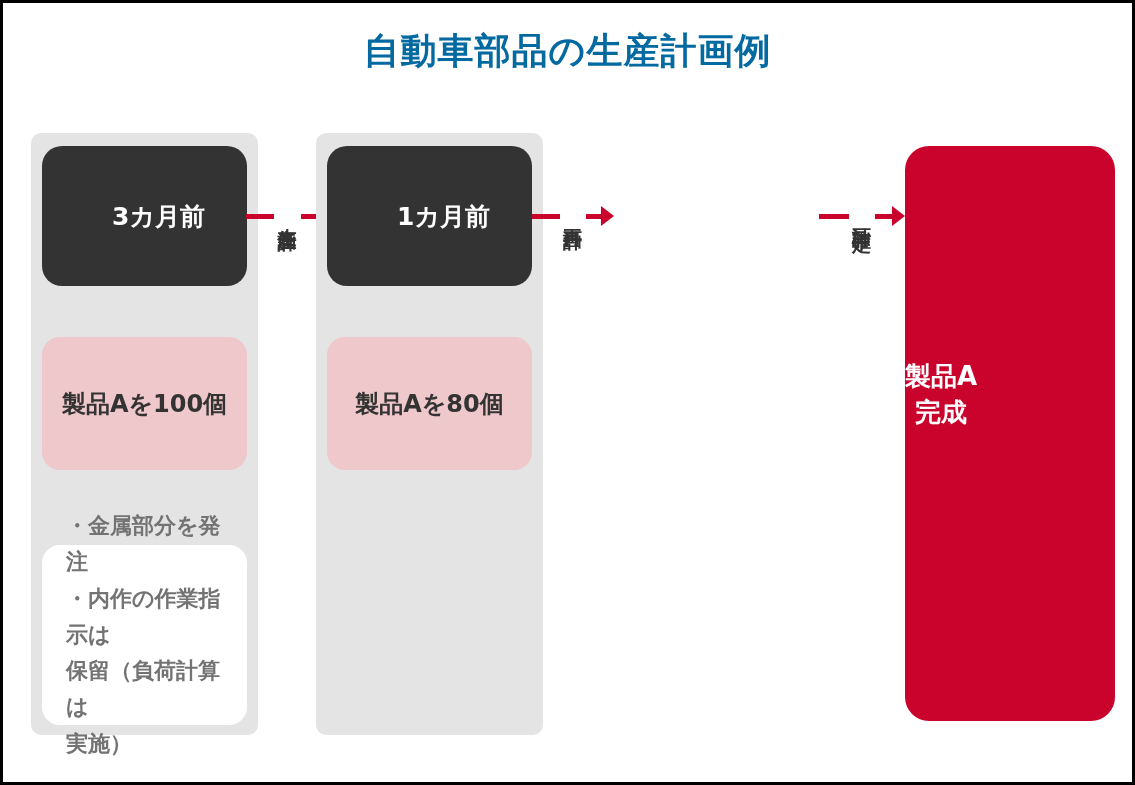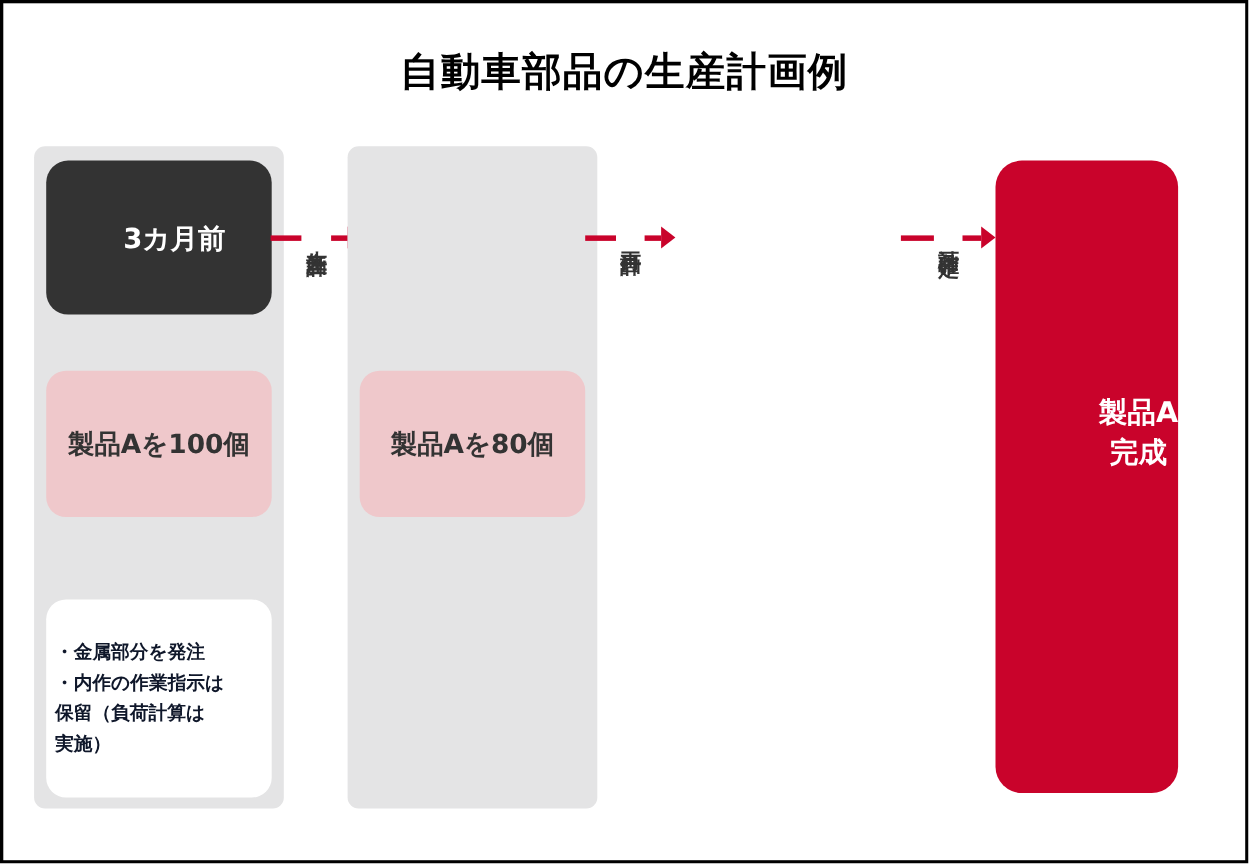--- a/index.html
+++ b/index.html
@@ -7,26 +7,26 @@
     position:relative;
     width:1135px;height:785px;
     box-sizing:border-box;
     background:#ffffff;
     border:3px solid #000000;
     font-family:"DejaVu Sans",sans-serif;
     overflow:hidden;
   }
   .title{
     position:absolute;
-    top:38px;left:0;right:0;
+    top:24px;left:0;right:0;
     margin:0;
     text-align:center;
     font-size:36px;
     font-weight:700;
-    color:#000000;
+    color:#0369a1;
     letter-spacing:1px;
   }
   .col{
     position:absolute;
     top:130px;
     width:227px;height:602px;
     background:#e4e4e5;
     border-radius:10px;
   }
   .box{
@@ -53,36 +53,36 @@
     border-radius:18px;
     font-size:24px;
   }
   .box.white{
     top:412px;height:180px;
     background:#ffffff;
     border-radius:18px;
     justify-content:flex-start;
   }
   .notes{
-    padding:0 8px;
-    font-size:17px;
+    padding:0 24px;
+    font-size:22px;
     line-height:1.65;
     font-weight:700;
-    color:#0f172a;
+    color:#737373;
     text-align:left;
     white-space:pre-line;
   }
   .final{
     position:absolute;
     left:902px;top:143px;
-    width:166px;height:575px;
+    width:210px;height:575px;
     background:#c9032b;
     border-radius:24px;
     display:flex;
-    justify-content:flex-end;
+    justify-content:flex-start;
     align-items:flex-start;
   }
   .final-label{
     margin-top:212px;
     color:#ffffff;
     font-size:26px;
     font-weight:700;
     line-height:1.4;
     text-align:center;
     white-space:pre-line;
@@ -144,20 +144,21 @@
         <div class="a-line"></div>
       </div>
     <div class="a-label">生産計画</div>
     <div class="a-seg">
       <div class="a-line"></div>
       <div class="a-head"></div>
     </div>
   </div>
 
   <div class="col" style="left:313px">
+    <div class="box dark">1カ月前</div>
     <div class="box pink">製品Aを80個</div>
   </div>
 
   <div class="arrow" style="left:529px;width:82px">
     <div class="a-seg">
         <div class="a-line"></div>
       </div>
     <div class="a-label">再計画</div>
     <div class="a-seg">
       <div class="a-line"></div>

